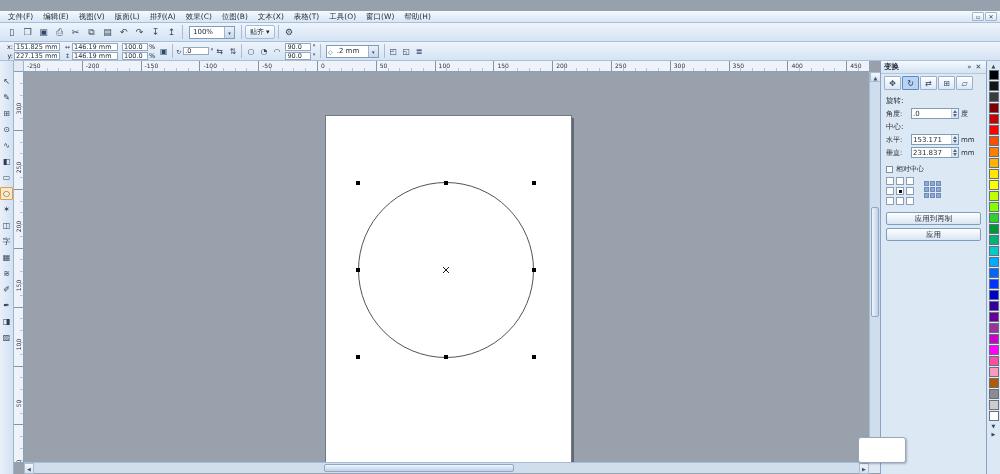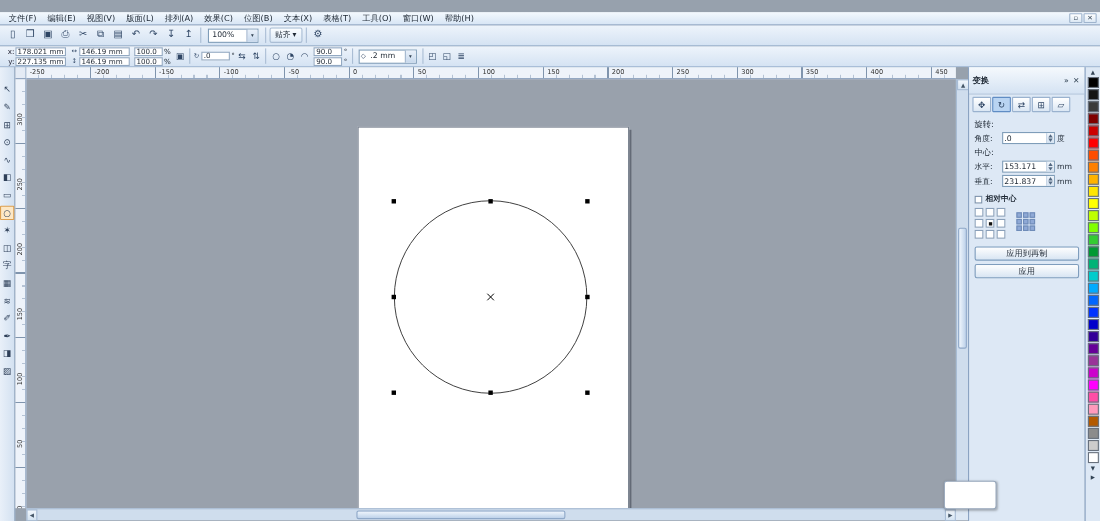--- a/index.html
+++ b/index.html
@@ -68,40 +68,40 @@
   .vscroll{position:absolute;left:869px;top:72px;width:11px;height:390px;background:#cfdded;border-left:1px solid #a8bcd4;z-index:32;}
   .vthumb{position:absolute;left:1px;top:135px;width:8px;height:110px;background:linear-gradient(90deg,#eff5fc,#bed2ea);border:1px solid #8fa8c8;border-radius:2px;}
   .sbtn{position:absolute;width:11px;height:10px;font-size:5px;line-height:10px;text-align:center;color:#456;background:linear-gradient(#f2f7fc,#d3e2f1);border:1px solid #a8bcd4;}
   .hscroll{position:absolute;left:24px;top:462px;width:845px;height:11px;background:#cfdded;border-top:1px solid #a8bcd4;z-index:32;}
   .hthumb{position:absolute;left:300px;top:1px;width:190px;height:8px;background:linear-gradient(#eff5fc,#bed2ea);border:1px solid #8fa8c8;border-radius:2px;}
   .hsbtn{position:absolute;width:10px;height:11px;font-size:5px;line-height:11px;text-align:center;color:#456;background:linear-gradient(#f2f7fc,#d3e2f1);border:1px solid #a8bcd4;}
   .scorner{position:absolute;left:869px;top:462px;width:11px;height:11px;background:#dde8f4;z-index:32;}
 
   
   .docker{position:absolute;left:880px;top:61px;width:106px;height:413px;background:#dde8f5;border-left:1px solid #8ba3c2;z-index:33;}
-  .dheader{height:13px;display:flex;align-items:center;padding:12px 3px;background:linear-gradient(#f5f9fd,#d5e3f3);border-bottom:1px solid #b5c7dd;font-size:7.5px;font-weight:bold;}
+  .dheader{height:13px;display:flex;align-items:center;padding:0 3px;background:linear-gradient(#f5f9fd,#d5e3f3);border-bottom:1px solid #b5c7dd;font-size:7.5px;font-weight:bold;}
   .dtitle{flex:1;}
   .dhbtn{width:9px;text-align:center;font-size:7px;font-weight:normal;color:#345;}
   .dtabs{display:flex;gap:1px;padding:2px 3px 1px;}
   .dtab{width:17px;height:14px;border:1px solid #9ab2cf;background:linear-gradient(#ffffff,#dbe7f4);display:flex;align-items:center;justify-content:center;font-size:8px;border-radius:1px;color:#2e4564;}
   .dtab.active{background:#b9d4f2;border-color:#5f8cc4;}
   .dbody{padding:2px 5px;}
   .dsection{font-size:7.5px;margin:3px 0 2px;}
   .drow{display:flex;align-items:center;gap:2px;margin:2px 0;}
   .dlab{width:23px;font-size:7px;}
   .dspin{display:flex;align-items:center;background:#fff;border:1px solid #7f9db9;height:11px;width:48px;}
   .dspin .sv{flex:1;font-size:7px;padding:0 1px;overflow:hidden;}
   .sarr{width:7px;border-left:1px solid #c2d2e4;height:100%;display:flex;flex-direction:column;align-items:center;justify-content:center;gap:1px;background:linear-gradient(#eef4fb,#d4e2f1);}
   .sarr i{display:block;width:0;height:0;border-left:2px solid transparent;border-right:2px solid transparent;}
   .sarr i.up{border-bottom:3px solid #536882;}
   .sarr i.dn{border-top:3px solid #536882;}
   .dunit{font-size:7px;}
   .chkrow{display:flex;align-items:center;gap:3px;margin:6px 0 3px;}
   .chk{width:7px;height:7px;background:#fff;border:1px solid #7a90aa;}
-  .chklab{font-size:7px;font-weight:bold;}
+  .chklab{font-size:7px;}
   .danchor{display:flex;align-items:flex-start;gap:10px;margin:2px 0 7px;}
   .agrid{display:grid;grid-template-columns:repeat(3,8px);grid-auto-rows:8px;gap:2px;}
   .agc{background:#fff;border:1px solid #8aa0ba;display:flex;align-items:center;justify-content:center;}
   .agc.sel::after{content:"";width:3px;height:3px;background:#111;}
   .agicon{display:grid;grid-template-columns:repeat(3,5px);grid-auto-rows:5px;gap:1px;margin-top:4px;}
   .agicon i{background:#8fa9d6;border:1px solid #6f8cb8;}
   .dbtn{height:13px;margin:3px 0;border:1px solid #7f9dbd;border-radius:2px;background:linear-gradient(#fefefe,#d8e5f3);display:flex;align-items:center;justify-content:center;font-size:7.5px;}
 
   
   .palette{position:absolute;left:986px;top:61px;width:14px;height:413px;background:#dde8f5;border-left:1px solid #8ba3c2;display:flex;flex-direction:column;align-items:center;padding-top:1px;z-index:34;}
@@ -163,21 +163,21 @@
       <span>▾</span>
     </div>
     <div class="sep"></div>
     <div class="tbtn">⚙</div>
   </div>
 
   <div class="propbar">
     <div class="pbcol">
       <div class="pbrow">
           <span class="pbl">x:</span>
-          <span class="pbv">178.021 mm</span>
+          <span class="pbv">151.825 mm</span>
         </div>
       <div class="pbrow">
           <span class="pbl">y:</span>
           <span class="pbv">227.135 mm</span>
         </div>
     </div>
     <div class="pbcol">
       <div class="pbrow">
           <span class="pbicon">↔</span>
           <span class="pbv">146.19 mm</span>

